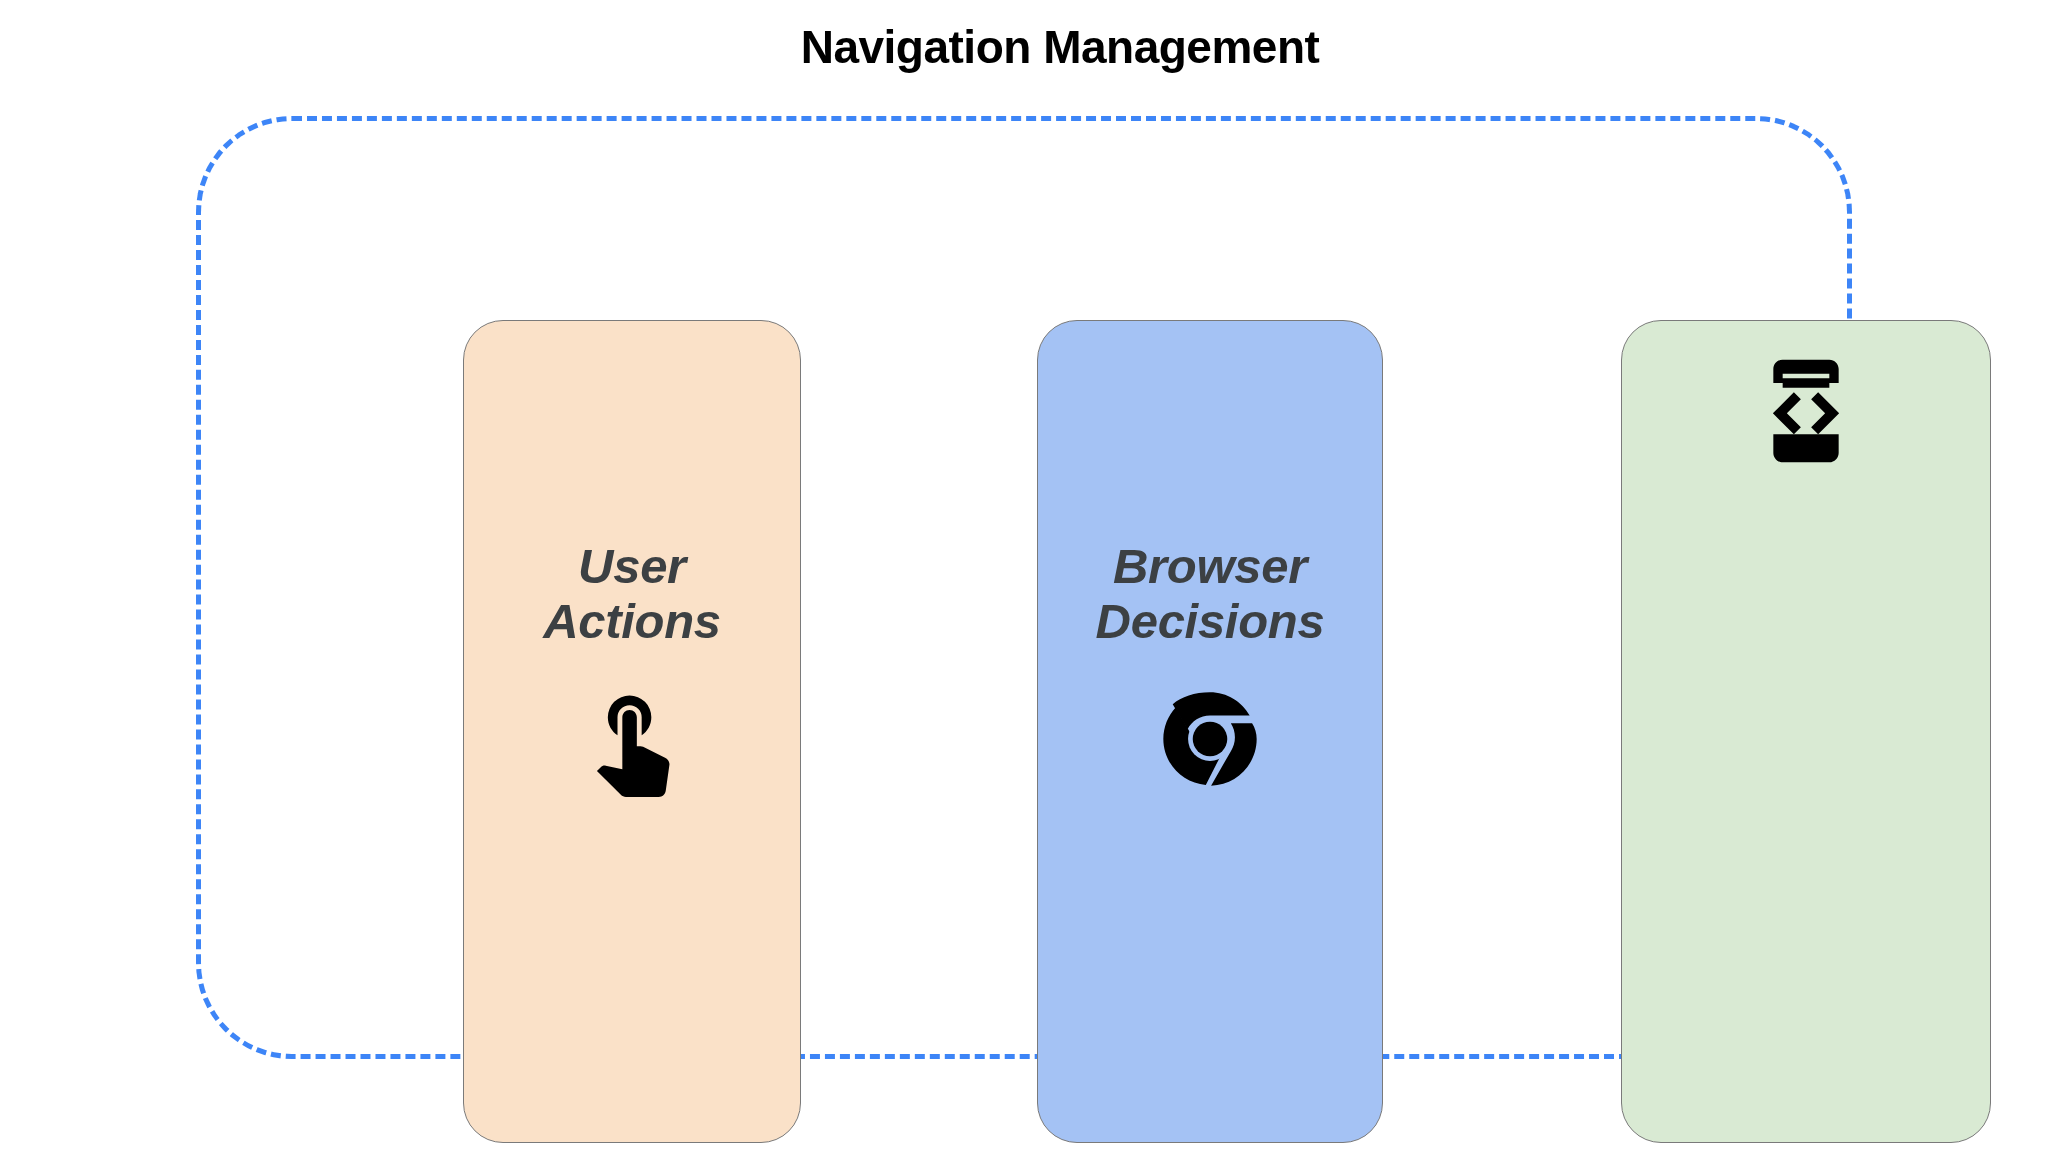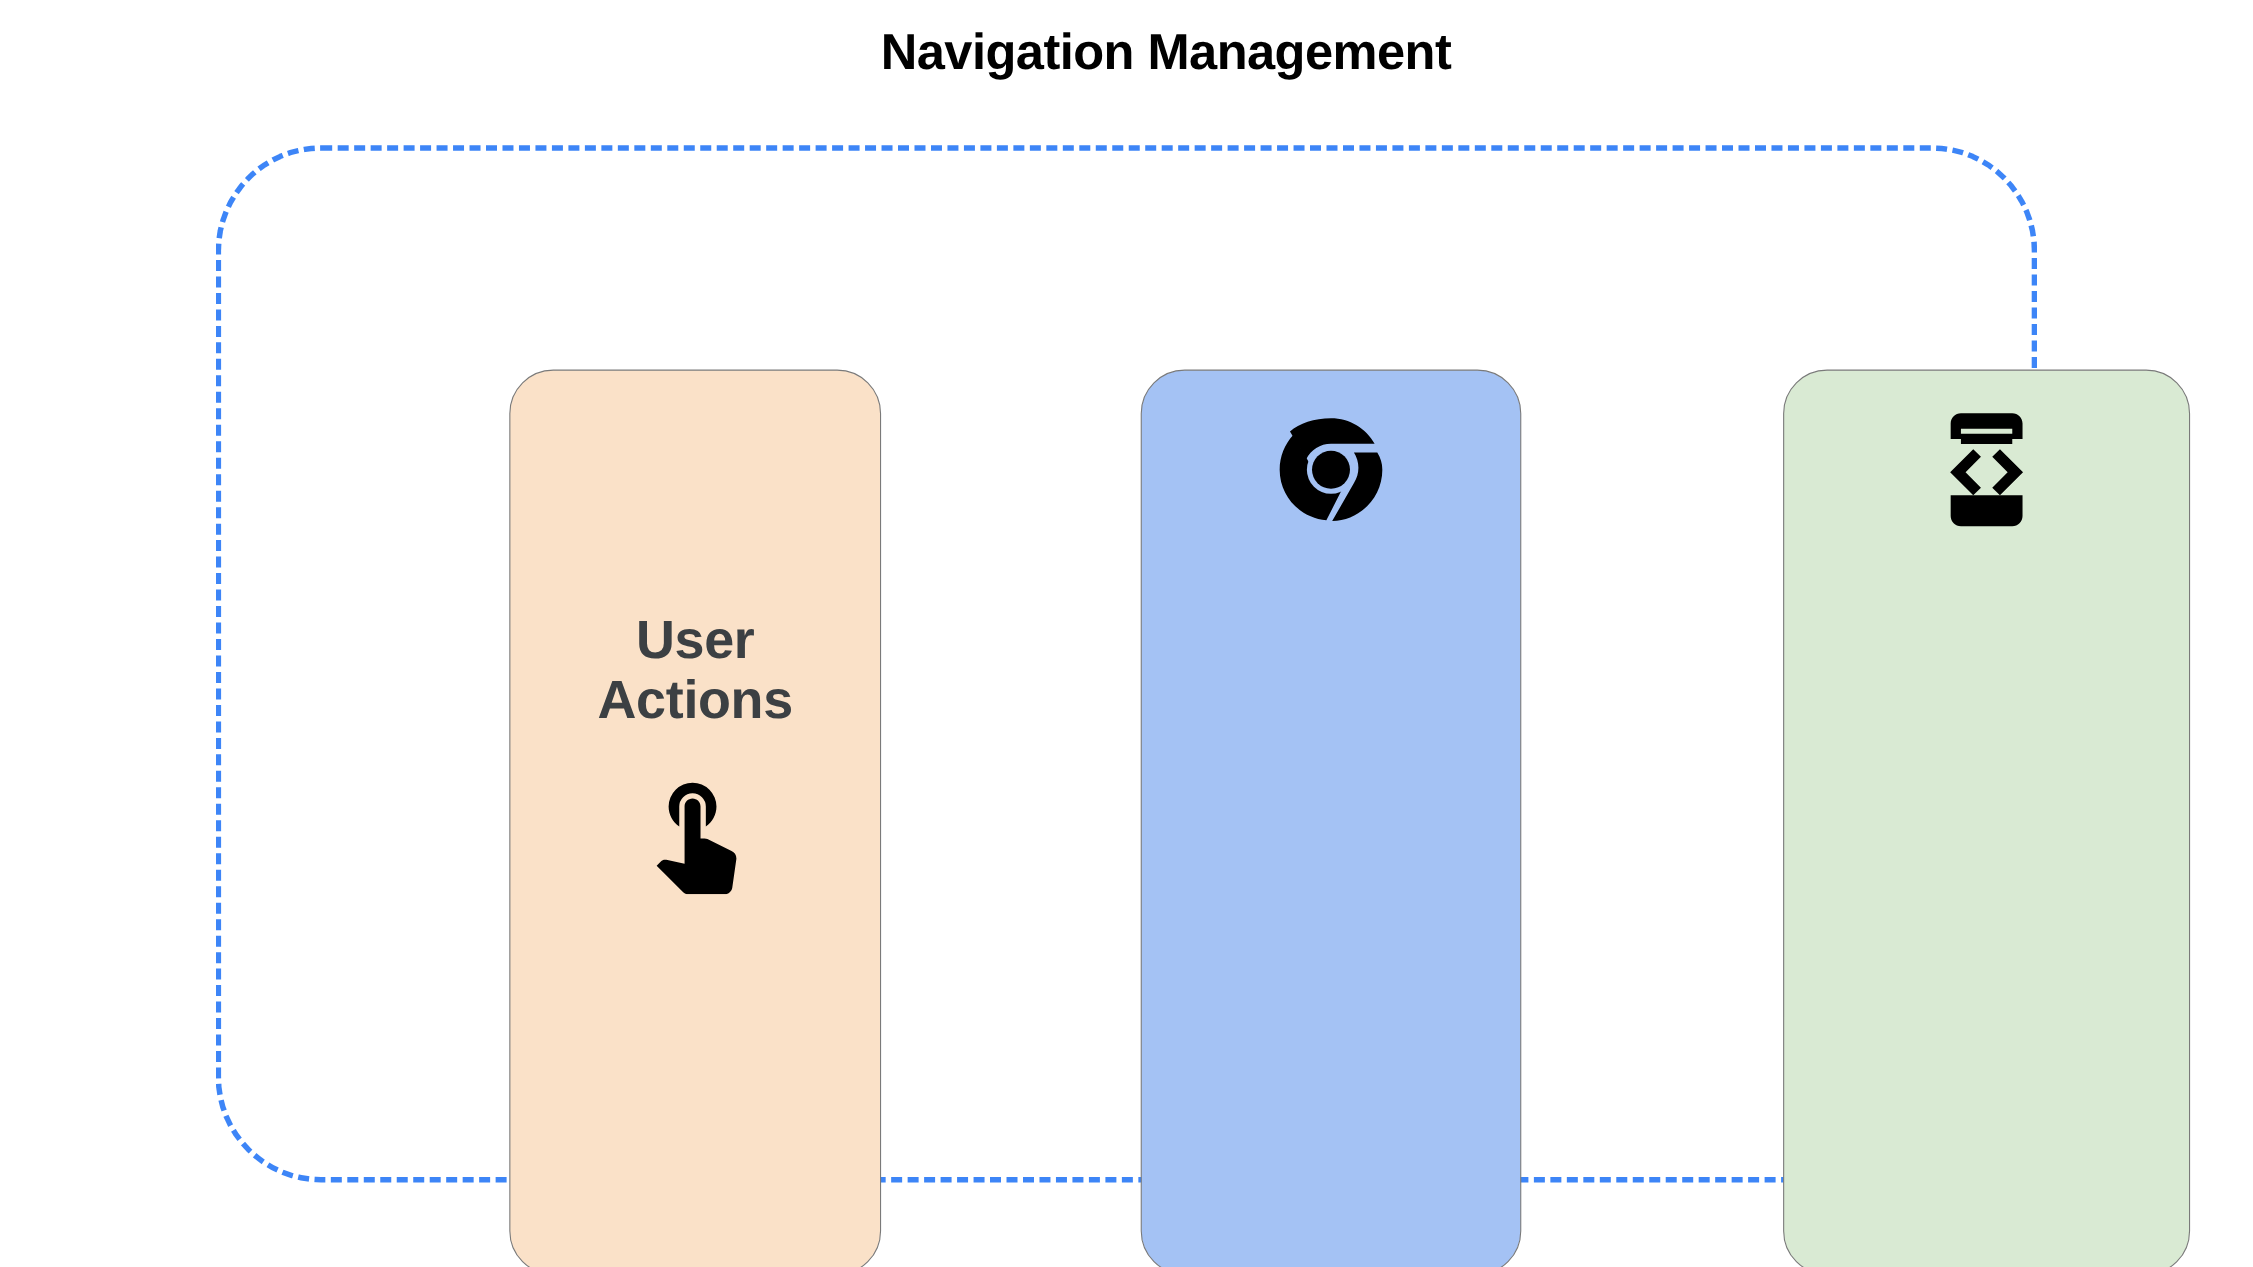--- a/index.html
+++ b/index.html
@@ -33,27 +33,28 @@
     letter-spacing: -0.5px;
     line-height: 1.1;
     white-space: nowrap;
     padding-left: 36px;
   }
 
   
   #dashed-container {
     position: absolute;
     left: 196px;
-    top: 132px;
+    top: 116px;
     width: 1656px;
     height: 943px;
     box-sizing: border-box;
     border: 5px dashed #3d85f7;
     border-radius: 96px;
     background: transparent;
+    font-style: italic;
   }
 
   
   .card {
     position: absolute;
     top: 199px;
     height: 823px;
     box-sizing: border-box;
     border: 1.5px solid #7a7a7a;
     border-radius: 40px;
@@ -121,20 +122,22 @@
           <path fill="#000000" d="M18.84 15.87l-4.54-2.26c-.17-.07-.35-.11-.54-.11H13v-6
                    c0-.83-.67-1.5-1.5-1.5S10 6.67 10 7.5v10.74l-3.43-.72
                    c-.08-.01-.15-.03-.24-.03-.31 0-.59.13-.79.33l-.79.8
                    4.94 4.94c.27.27.65.44 1.06.44h6.79c.75 0 1.33-.55 1.44-1.28
                    l.75-5.27c.01-.07.02-.14.02-.2 0-.62-.38-1.16-.91-1.38z"></path>
         </svg>
       </div>
     </div>
 
     <div class="card" id="card-browser-decisions">
+      <div class="card-title">Browser
+Decisions</div>
       <div class="card-icon">
         <svg width="112" height="112" viewBox="0 0 48 48" aria-hidden="true">
 
           <path fill="#000000" d="M24 4c7.3 0 13.66 4.0 17.0 9.93H24c-4.2 0-7.84 2.4-9.62 5.9
                    L8.02 9.14C11.67 5.96 17.43 4 24 4z"></path>
 
           <path fill="#000000" d="M4 24c0-5.2 2.0-9.94 5.27-13.5l8.53 14.78
                    c2.1 3.63 6.0 6.08 10.48 6.08h0.2L22.2 43.7C12.02 42.84 4 34.35 4 24z"></path>
 
           <path fill="#000000" d="M44 24c0 10.9-8.7 19.78-19.54 20L33.0 29.1

